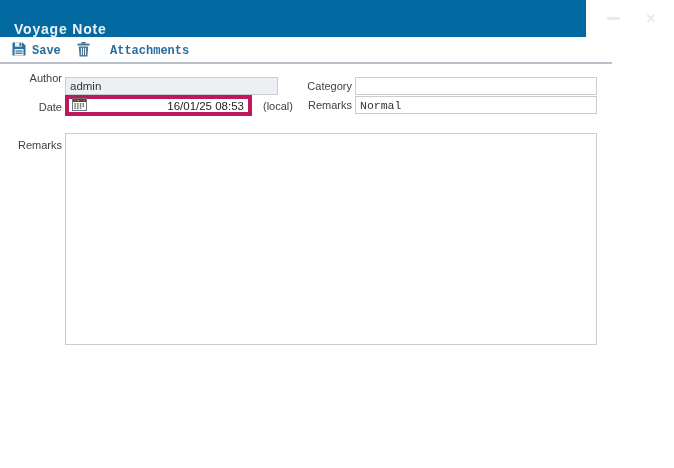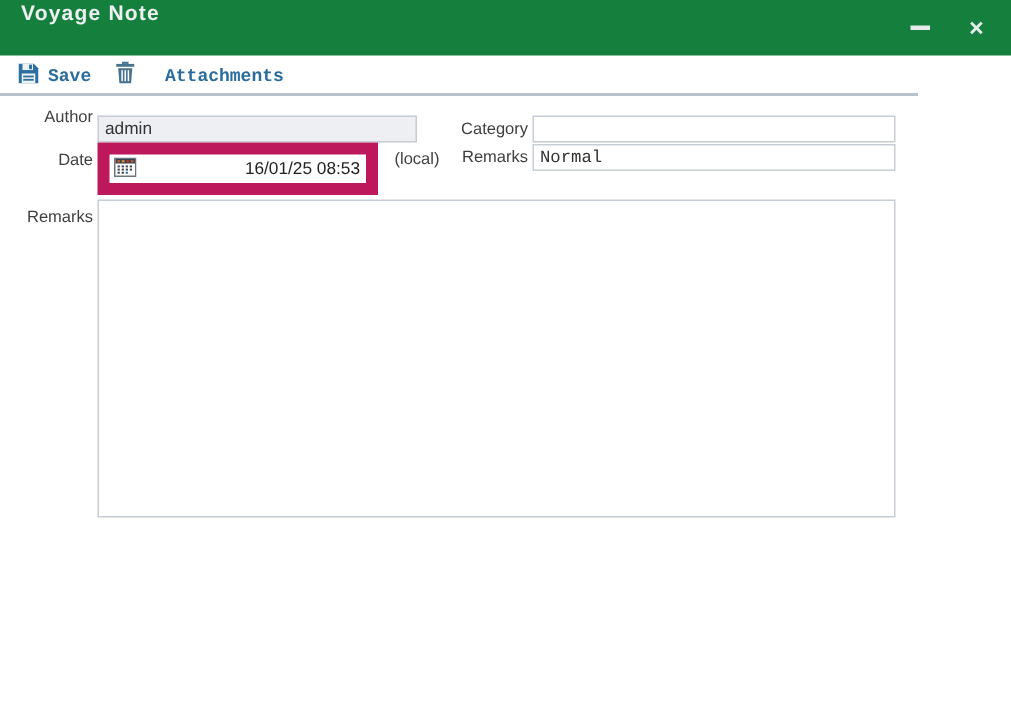--- a/index.html
+++ b/index.html
@@ -11,24 +11,24 @@
     width: 674px;
     height: 468px;
     background: #ffffff;
     overflow: hidden;
   }
 
   
   .titlebar {
     position: absolute;
     left: 0; top: 0;
-    width: 674px; height: 37px;
-    background: #15803d;
-    display: flex;
-    align-items: flex-start;
+    width: 586px; height: 37px;
+    background: #0369a1;
+    display: flex;
+    align-items: flex-end;
   }
   .titlebar-title {
     margin-left: 14px;
     color: #eef1f3;
     font-size: 14px;
     font-weight: bold;
     letter-spacing: 0.8px;
   }
   .win-btn {
     position: absolute;
@@ -119,22 +119,22 @@
   .fld-author {
     left: 65px; top: 77px; width: 213px;
     background: #edeff2;
   }
   .fld-category { left: 355px; top: 77px; width: 242px; }
   .fld-priority { left: 355px; top: 96px; width: 242px; font-family: Liberation Mono, monospace; }
 
   .date-field {
     position: absolute;
     left: 65px; top: 95px;
-    width: 187px; height: 35px;
-    border: 8px solid #be185d;
+    width: 187px; height: 21px;
+    border: 4px solid #be185d;
     background: #ffffff;
     display: flex;
     align-items: center;
     cursor: text;
   }
   .date-cal-btn {
     background: transparent;
     border: none;
     padding: 0;
     margin-left: 3px;

